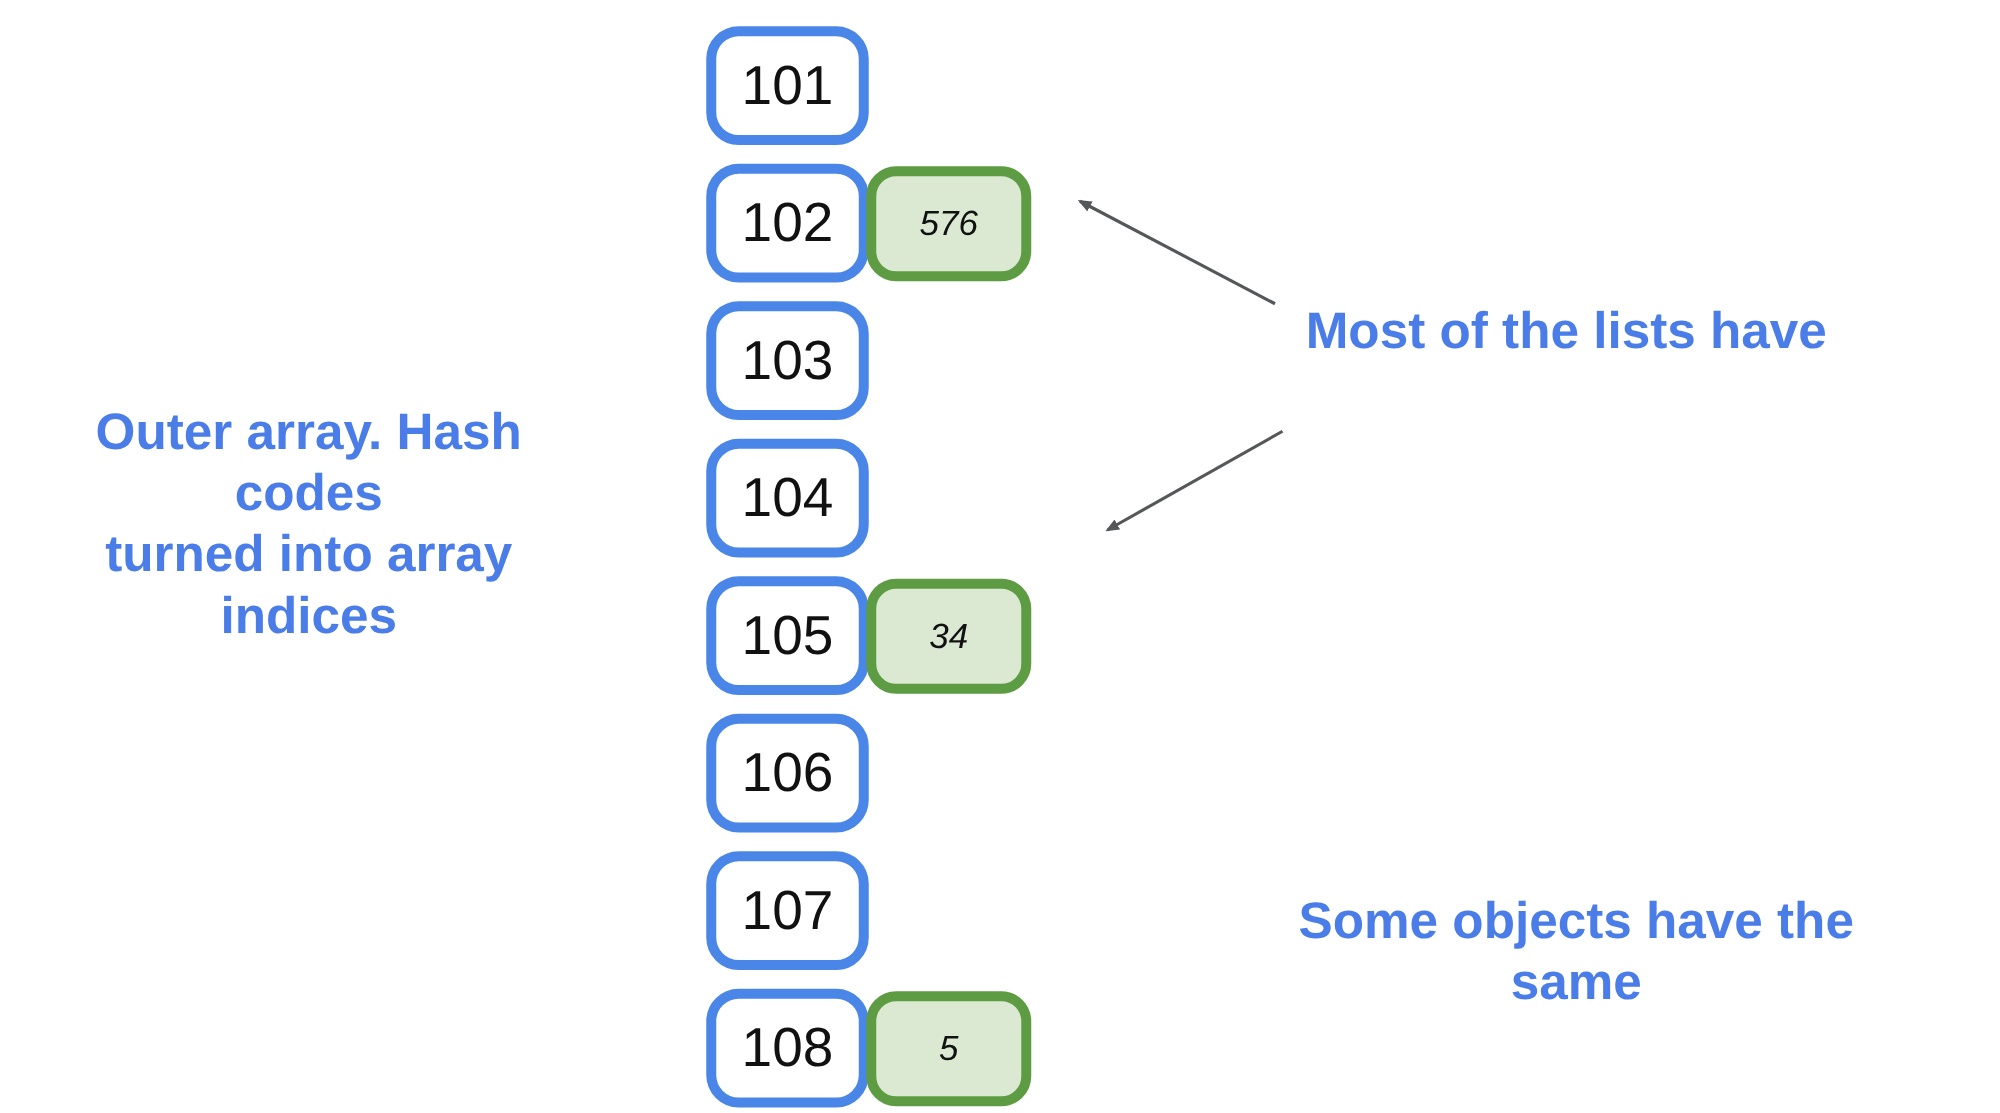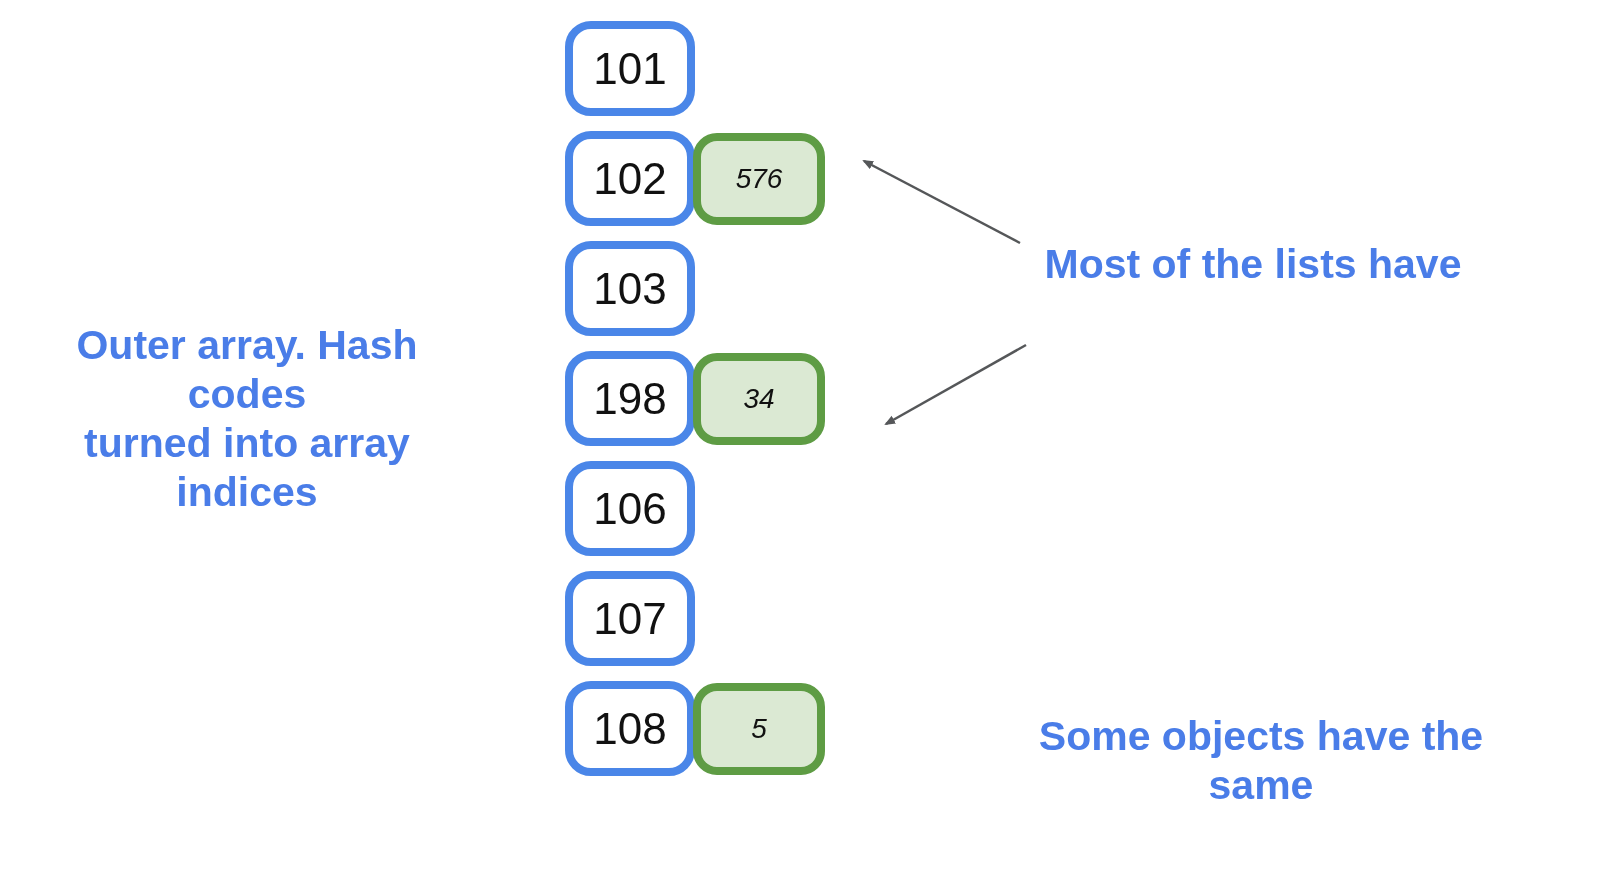--- a/index.html
+++ b/index.html
@@ -98,21 +98,24 @@
         <div class="cell-index">101</div>
       </div>
       <div class="row">
         <div class="cell-index">102</div>
         <div class="cell-item">576</div>
       </div>
       <div class="row">
         <div class="cell-index">103</div>
       </div>
       <div class="row">
-        <div class="cell-index">198</div>
+        <div class="cell-index">104</div>
+      </div>
+      <div class="row">
+        <div class="cell-index">105</div>
         <div class="cell-item">34</div>
       </div>
       <div class="row">
         <div class="cell-index">106</div>
       </div>
       <div class="row">
         <div class="cell-index">107</div>
       </div>
       <div class="row">
         <div class="cell-index">108</div>

